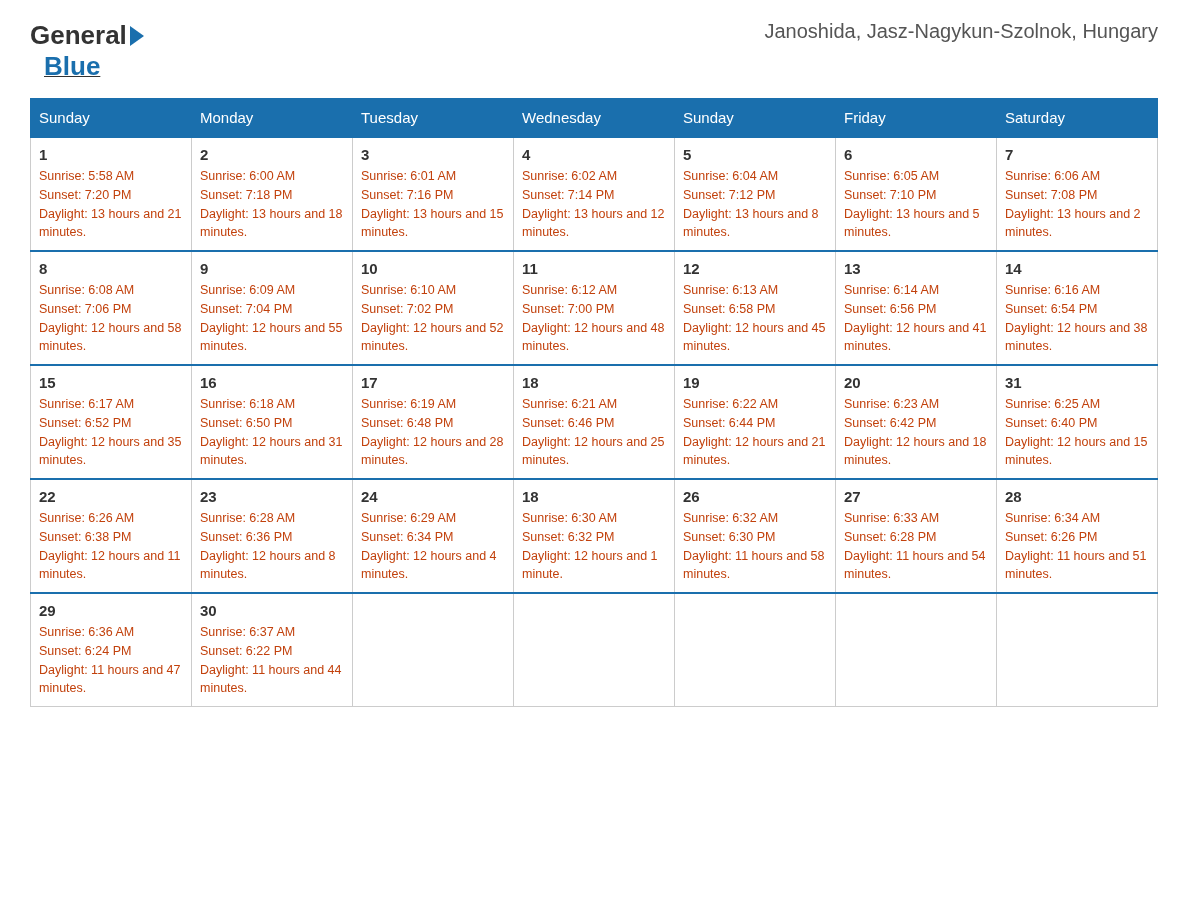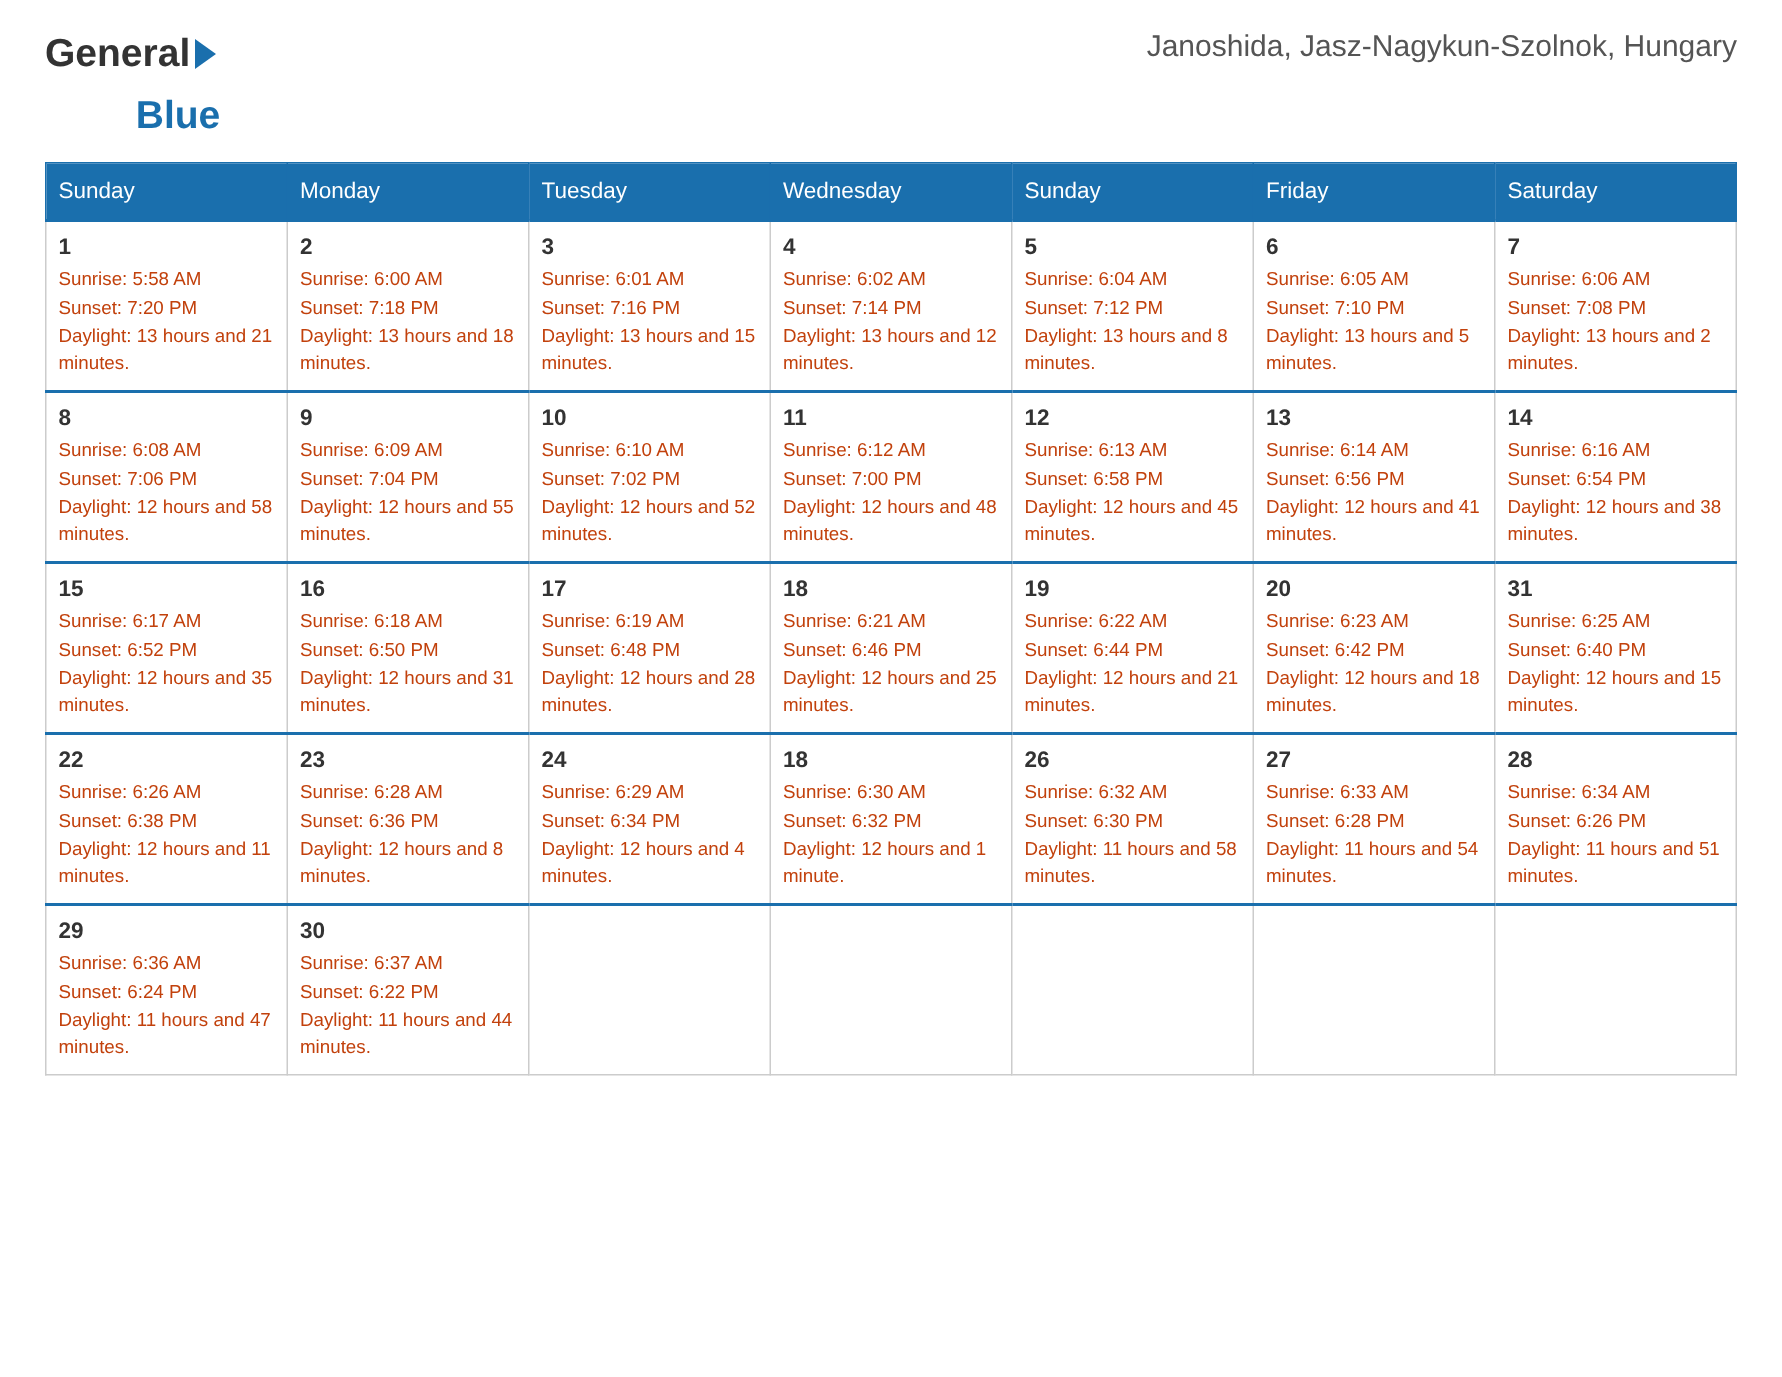--- a/index.html
+++ b/index.html
@@ -11,22 +11,21 @@
     }
     .header {
       display: flex;
       justify-content: space-between;
       align-items: flex-start;
       margin-bottom: 16px;
     }
     .logo {
       display: flex;
       flex-direction: column;
-      align-items: flex-end;
-      gap: 10px;
+      align-items: flex-start;
     }
     .logo-text {
       display: flex;
       align-items: center;
       font-size: 26px;
       font-weight: bold;
       color: #333;
     }
     .logo-general { color: #333; }
     .logo-arrow {
@@ -94,21 +93,21 @@
   </style>
 </head>
 <body>
 
 <div class="header">
   <div class="logo">
     <div class="logo-text">
       <span class="logo-general">General</span>
       <div class="logo-arrow"></div>
     </div>
-    <div style="margin-left:2px;">
+    <div style="margin-left:14px;text-decoration:underline;">
       <span class="logo-blue">Blue</span>
     </div>
   </div>
   <div class="title-section">
     <div class="location">Janoshida, Jasz-Nagykun-Szolnok, Hungary</div>
   </div>
 </div>
 
 <table class="calendar">
   <thead>

